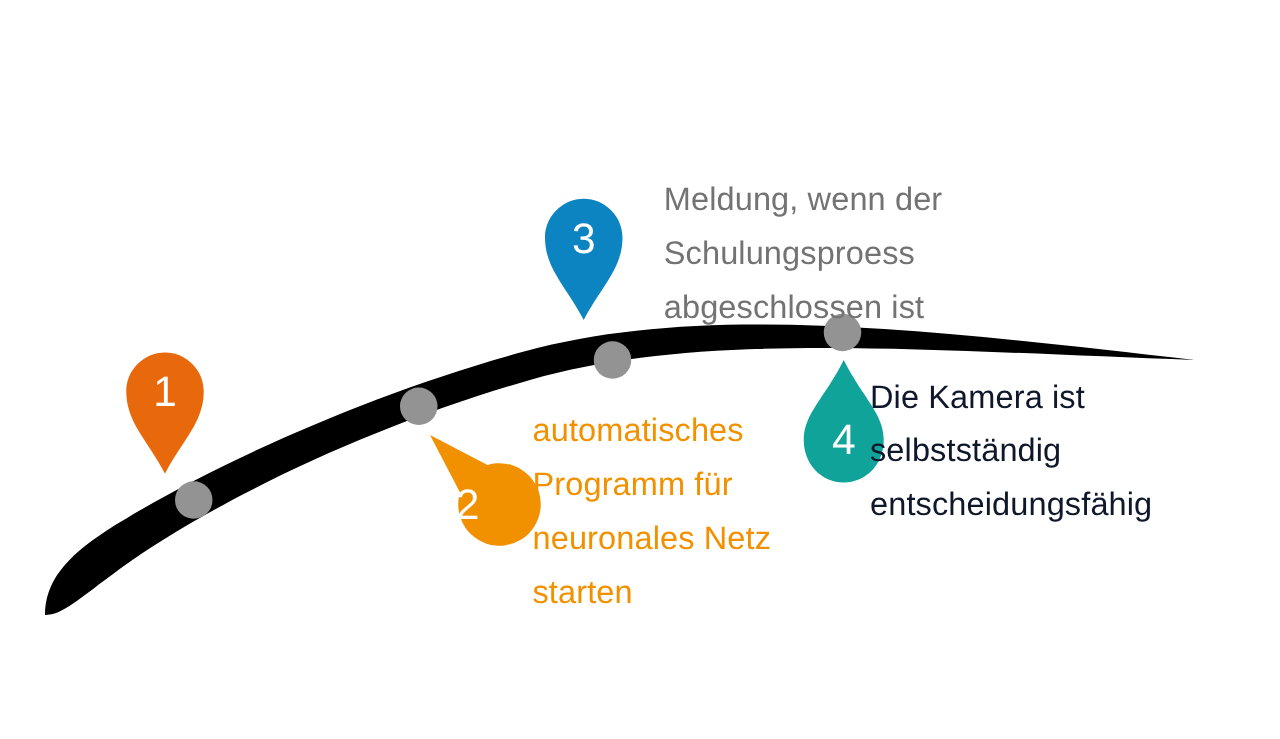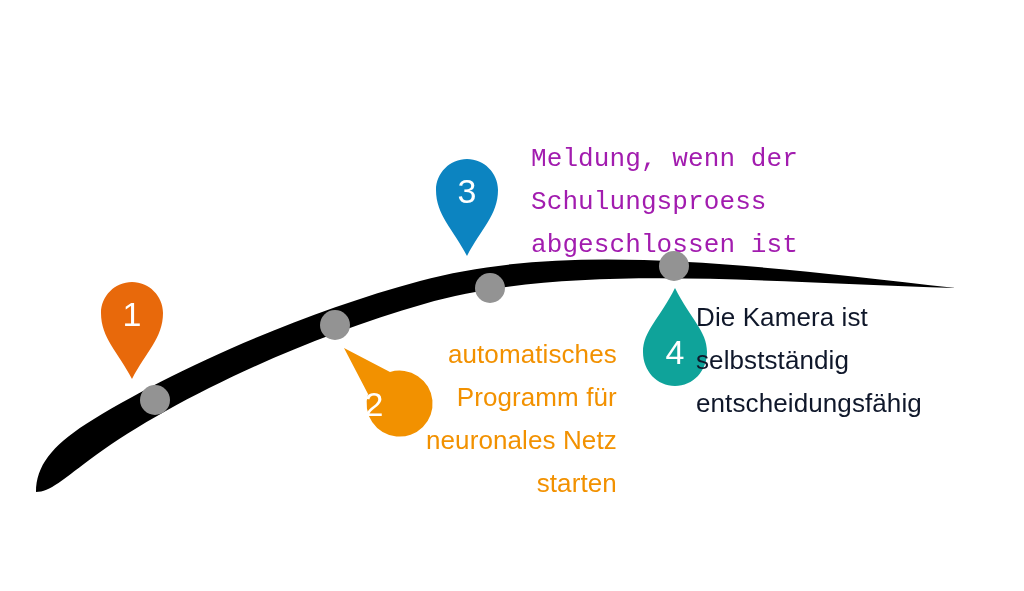--- a/index.html
+++ b/index.html
@@ -29,22 +29,22 @@
   .step-text {
     position: absolute;
     font-family: "Liberation Sans", sans-serif;
     font-size: 26px;
     line-height: 43px;
     font-weight: 400;
     white-space: pre-line;
     letter-spacing: 0.1px;
   }
   #text-1 { left: 188px; top: 220px; color: #E8690B; }
-  #text-2 { left: 426px; top: 333px; color: #F29100; text-align: right; }
-  #text-3 { left: 531px; top: 138px; color: #a21caf; font-family: Liberation Mono, monospace; }
+  #text-2 { left: 426px; top: 323px; color: #F29100; }
+  #text-3 { left: 531px; top: 138px; color: #737373; }
   #text-4 { left: 696px; top: 296px; color: #0f172a; }
 
   .marker-number {
     font-family: "Liberation Sans", sans-serif;
     font-size: 34px;
     font-weight: 400;
     fill: #ffffff;
     text-anchor: middle;
     dominant-baseline: central;
   }

